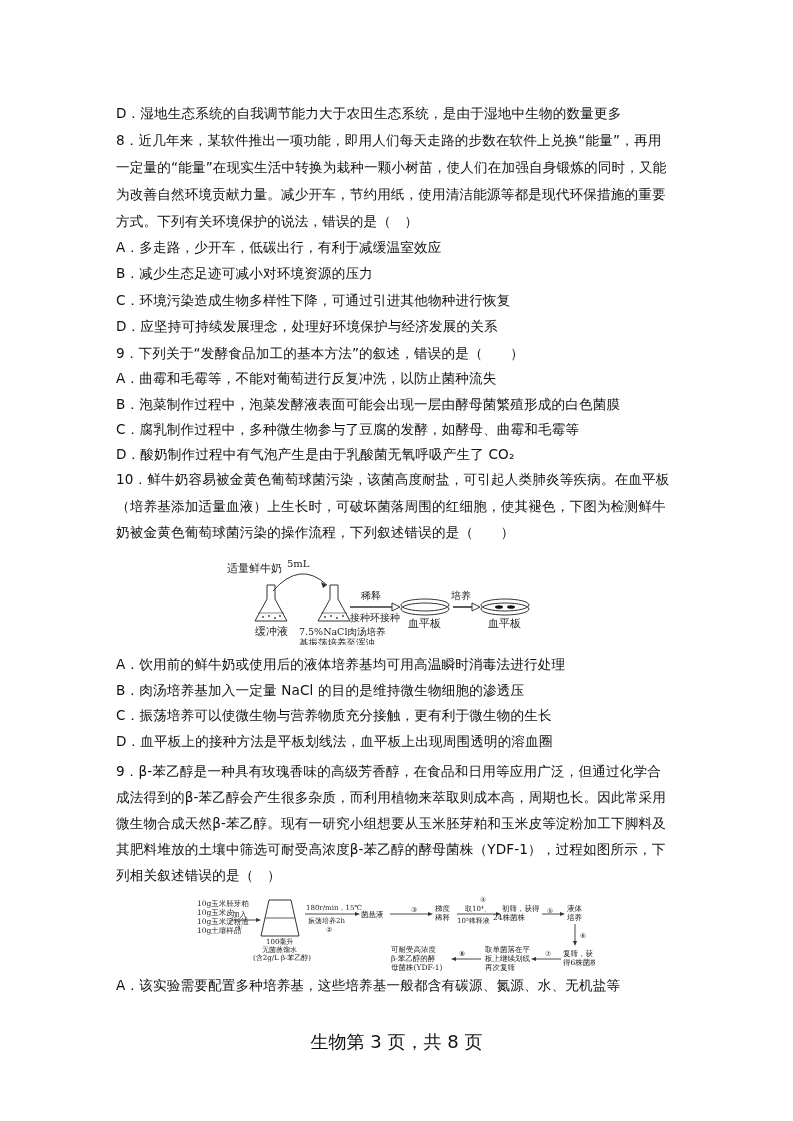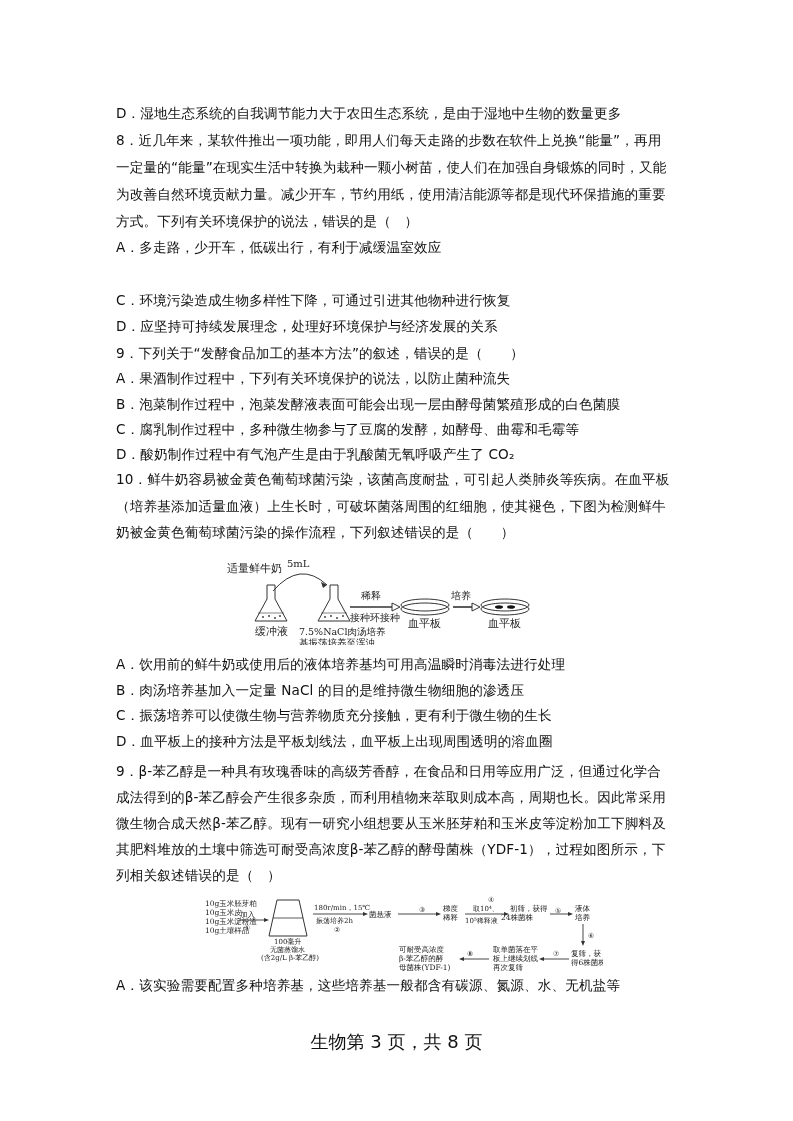--- a/index.html
+++ b/index.html
@@ -17,25 +17,26 @@
 
 <div class="page">
 
   <div class="line" style="top:104px">D．湿地生态系统的自我调节能力大于农田生态系统，是由于湿地中生物的数量更多</div>
 
   <div class="line" style="top:131px">8．近几年来，某软件推出一项功能，即用人们每天走路的步数在软件上兑换“能量”，再用</div>
   <div class="line" style="top:158px">一定量的“能量”在现实生活中转换为栽种一颗小树苗，使人们在加强自身锻炼的同时，又能</div>
   <div class="line" style="top:185px">为改善自然环境贡献力量。减少开车，节约用纸，使用清洁能源等都是现代环保措施的重要</div>
   <div class="line" style="top:212px">方式。下列有关环境保护的说法，错误的是（　）</div>
   <div class="line" style="top:238px">A．多走路，少开车，低碳出行，有利于减缓温室效应</div>
+  <div class="line" style="top:264px">B．减少生态足迹可减小对环境资源的压力</div>
   <div class="line" style="top:291px">C．环境污染造成生物多样性下降，可通过引进其他物种进行恢复</div>
   <div class="line" style="top:317px">D．应坚持可持续发展理念，处理好环境保护与经济发展的关系</div>
 
   <div class="line" style="top:344px">9．下列关于“发酵食品加工的基本方法”的叙述，错误的是（　　）</div>
-  <div class="line" style="top:369px">A．果酒制作过程中，下列有关环境保护的说法，以防止菌种流失</div>
+  <div class="line" style="top:369px">A．曲霉和毛霉等，不能对葡萄进行反复冲洗，以防止菌种流失</div>
   <div class="line" style="top:395px">B．泡菜制作过程中，泡菜发酵液表面可能会出现一层由酵母菌繁殖形成的白色菌膜</div>
   <div class="line" style="top:420px">C．腐乳制作过程中，多种微生物参与了豆腐的发酵，如酵母、曲霉和毛霉等</div>
   <div class="line" style="top:445px">D．酸奶制作过程中有气泡产生是由于乳酸菌无氧呼吸产生了 CO₂</div>
 
   <div class="line" style="top:470px">10．鲜牛奶容易被金黄色葡萄球菌污染，该菌高度耐盐，可引起人类肺炎等疾病。在血平板</div>
   <div class="line" style="top:497px">（培养基添加适量血液）上生长时，可破坏菌落周围的红细胞，使其褪色，下图为检测鲜牛</div>
   <div class="line" style="top:523px">奶被金黄色葡萄球菌污染的操作流程，下列叙述错误的是（　　）</div>
 
   <div class="fig" style="left:215px; top:555px;">
     <svg width="320" height="90" viewBox="0 0 320 90">
@@ -94,21 +95,21 @@
   <div class="line" style="top:681px">B．肉汤培养基加入一定量 NaCl 的目的是维持微生物细胞的渗透压</div>
   <div class="line" style="top:706px">C．振荡培养可以使微生物与营养物质充分接触，更有利于微生物的生长</div>
   <div class="line" style="top:732px">D．血平板上的接种方法是平板划线法，血平板上出现周围透明的溶血圈</div>
 
   <div class="line" style="top:762px">9．β-苯乙醇是一种具有玫瑰香味的高级芳香醇，在食品和日用等应用广泛，但通过化学合</div>
   <div class="line" style="top:788px">成法得到的β-苯乙醇会产生很多杂质，而利用植物来萃取则成本高，周期也长。因此常采用</div>
   <div class="line" style="top:814px">微生物合成天然β-苯乙醇。现有一研究小组想要从玉米胚芽粕和玉米皮等淀粉加工下脚料及</div>
   <div class="line" style="top:840px">其肥料堆放的土壤中筛选可耐受高浓度β-苯乙醇的酵母菌株（YDF-1），过程如图所示，下</div>
   <div class="line" style="top:866px">列相关叙述错误的是（　）</div>
 
-  <div class="fig" style="left:195px; top:896px;margin-left:8px;">
+  <div class="fig" style="left:195px; top:896px;">
     <svg width="400" height="78" viewBox="0 0 400 78">
       <g font-size="7.5">
         <text x="2" y="10">10g玉米胚芽粕</text>
         <text x="2" y="19">10g玉米皮</text>
         <text x="2" y="28">10g玉米淀粉渣</text>
         <text x="2" y="37">10g土壤样品</text>
       </g>
       <text x="37" y="21" font-size="7.5">加入</text>
       <line x1="36" y1="24" x2="62" y2="24" stroke="#333" stroke-width="0.9"></line>
       <polygon points="66,24 61,22 61,26" fill="#333"></polygon>

